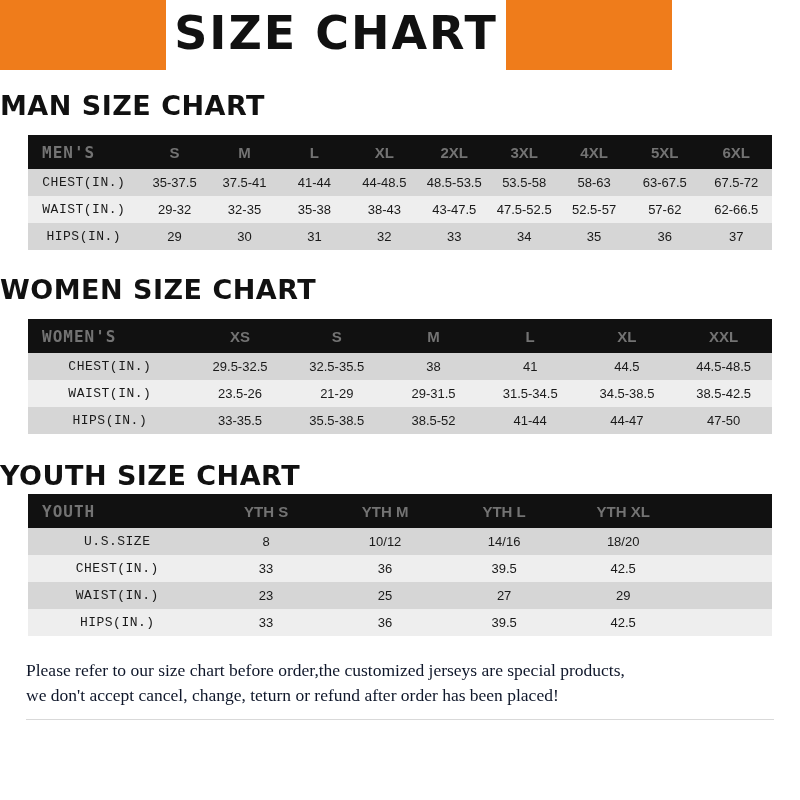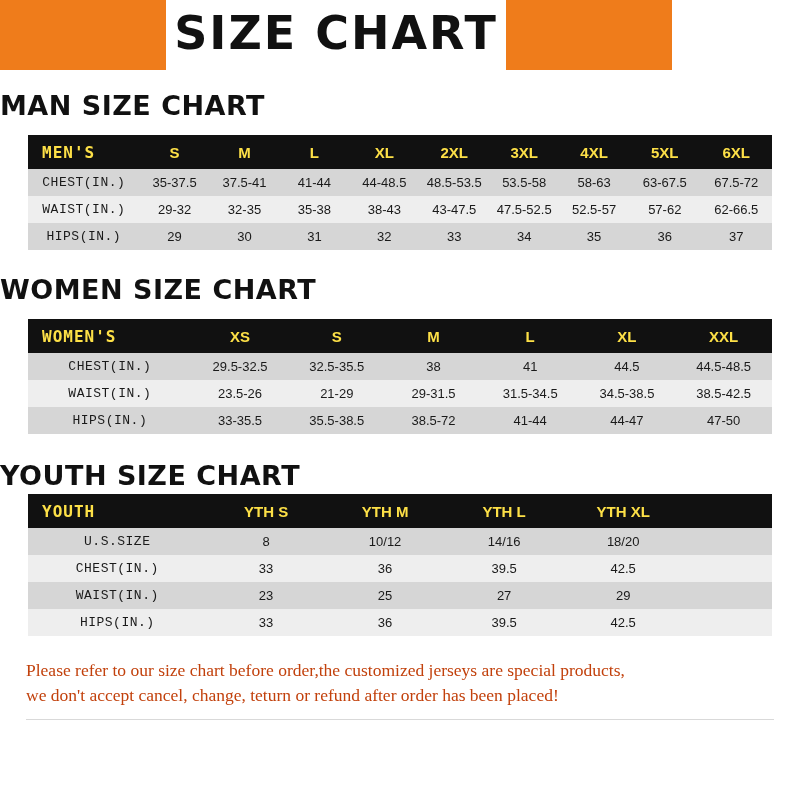--- a/index.html
+++ b/index.html
@@ -78,21 +78,21 @@
     text-align: center;
     font-size: 13px;
     color: #1a1a1a;
     padding: 0;
     height: 27px;
     vertical-align: middle;
     white-space: nowrap;
   }
   table.chart thead th {
     background: #111111;
-    color: #fde047;
+    color: #737373;
     font-weight: bold;
     font-size: 15px;
     height: 34px;
   }
   table.chart thead th.rowlabel {
     text-align: left;
     padding-left: 14px;
     font-family: "DejaVu Sans Mono", monospace;
     font-size: 16px;
     letter-spacing: 1px;
@@ -120,21 +120,21 @@
 
   .youth-table td, .youth-table th { font-size: 14px; }
   .youth-table thead th { font-size: 17px; }
   .youth-table thead th.rowlabel { font-size: 17px; }
   .youth-table td, .youth-table th { height: 31px; margin-left: 16px; }
 
   
   .footer-note {
     margin-top: 22px;
     padding: 0 26px;
-    color: #c2410c;
+    color: #0f172a;
     font-family: "Liberation Serif", serif;
     font-size: 17.5px;
     line-height: 1.45;
     text-align: left;
   }
   .footer-note div { white-space: nowrap; }
   .footer-rule {
     margin: 10px 26px 0 26px;
     border-top: 1px solid #d9d9d9;
   }
@@ -259,21 +259,21 @@
           <td>21-29</td>
           <td>29-31.5</td>
           <td>31.5-34.5</td>
           <td>34.5-38.5</td>
           <td>38.5-42.5</td>
         </tr>
         <tr class="band-dark">
           <td class="rowlabel">HIPS(IN.)</td>
           <td>33-35.5</td>
           <td>35.5-38.5</td>
-          <td>38.5-72</td>
+          <td>38.5-52</td>
           <td>41-44</td>
           <td>44-47</td>
           <td>47-50</td>
         </tr>
       </tbody>
     </table>
   </div>
 
   <div class="section-title youth">YOUTH SIZE CHART</div>
   <div class="chart-wrap">

